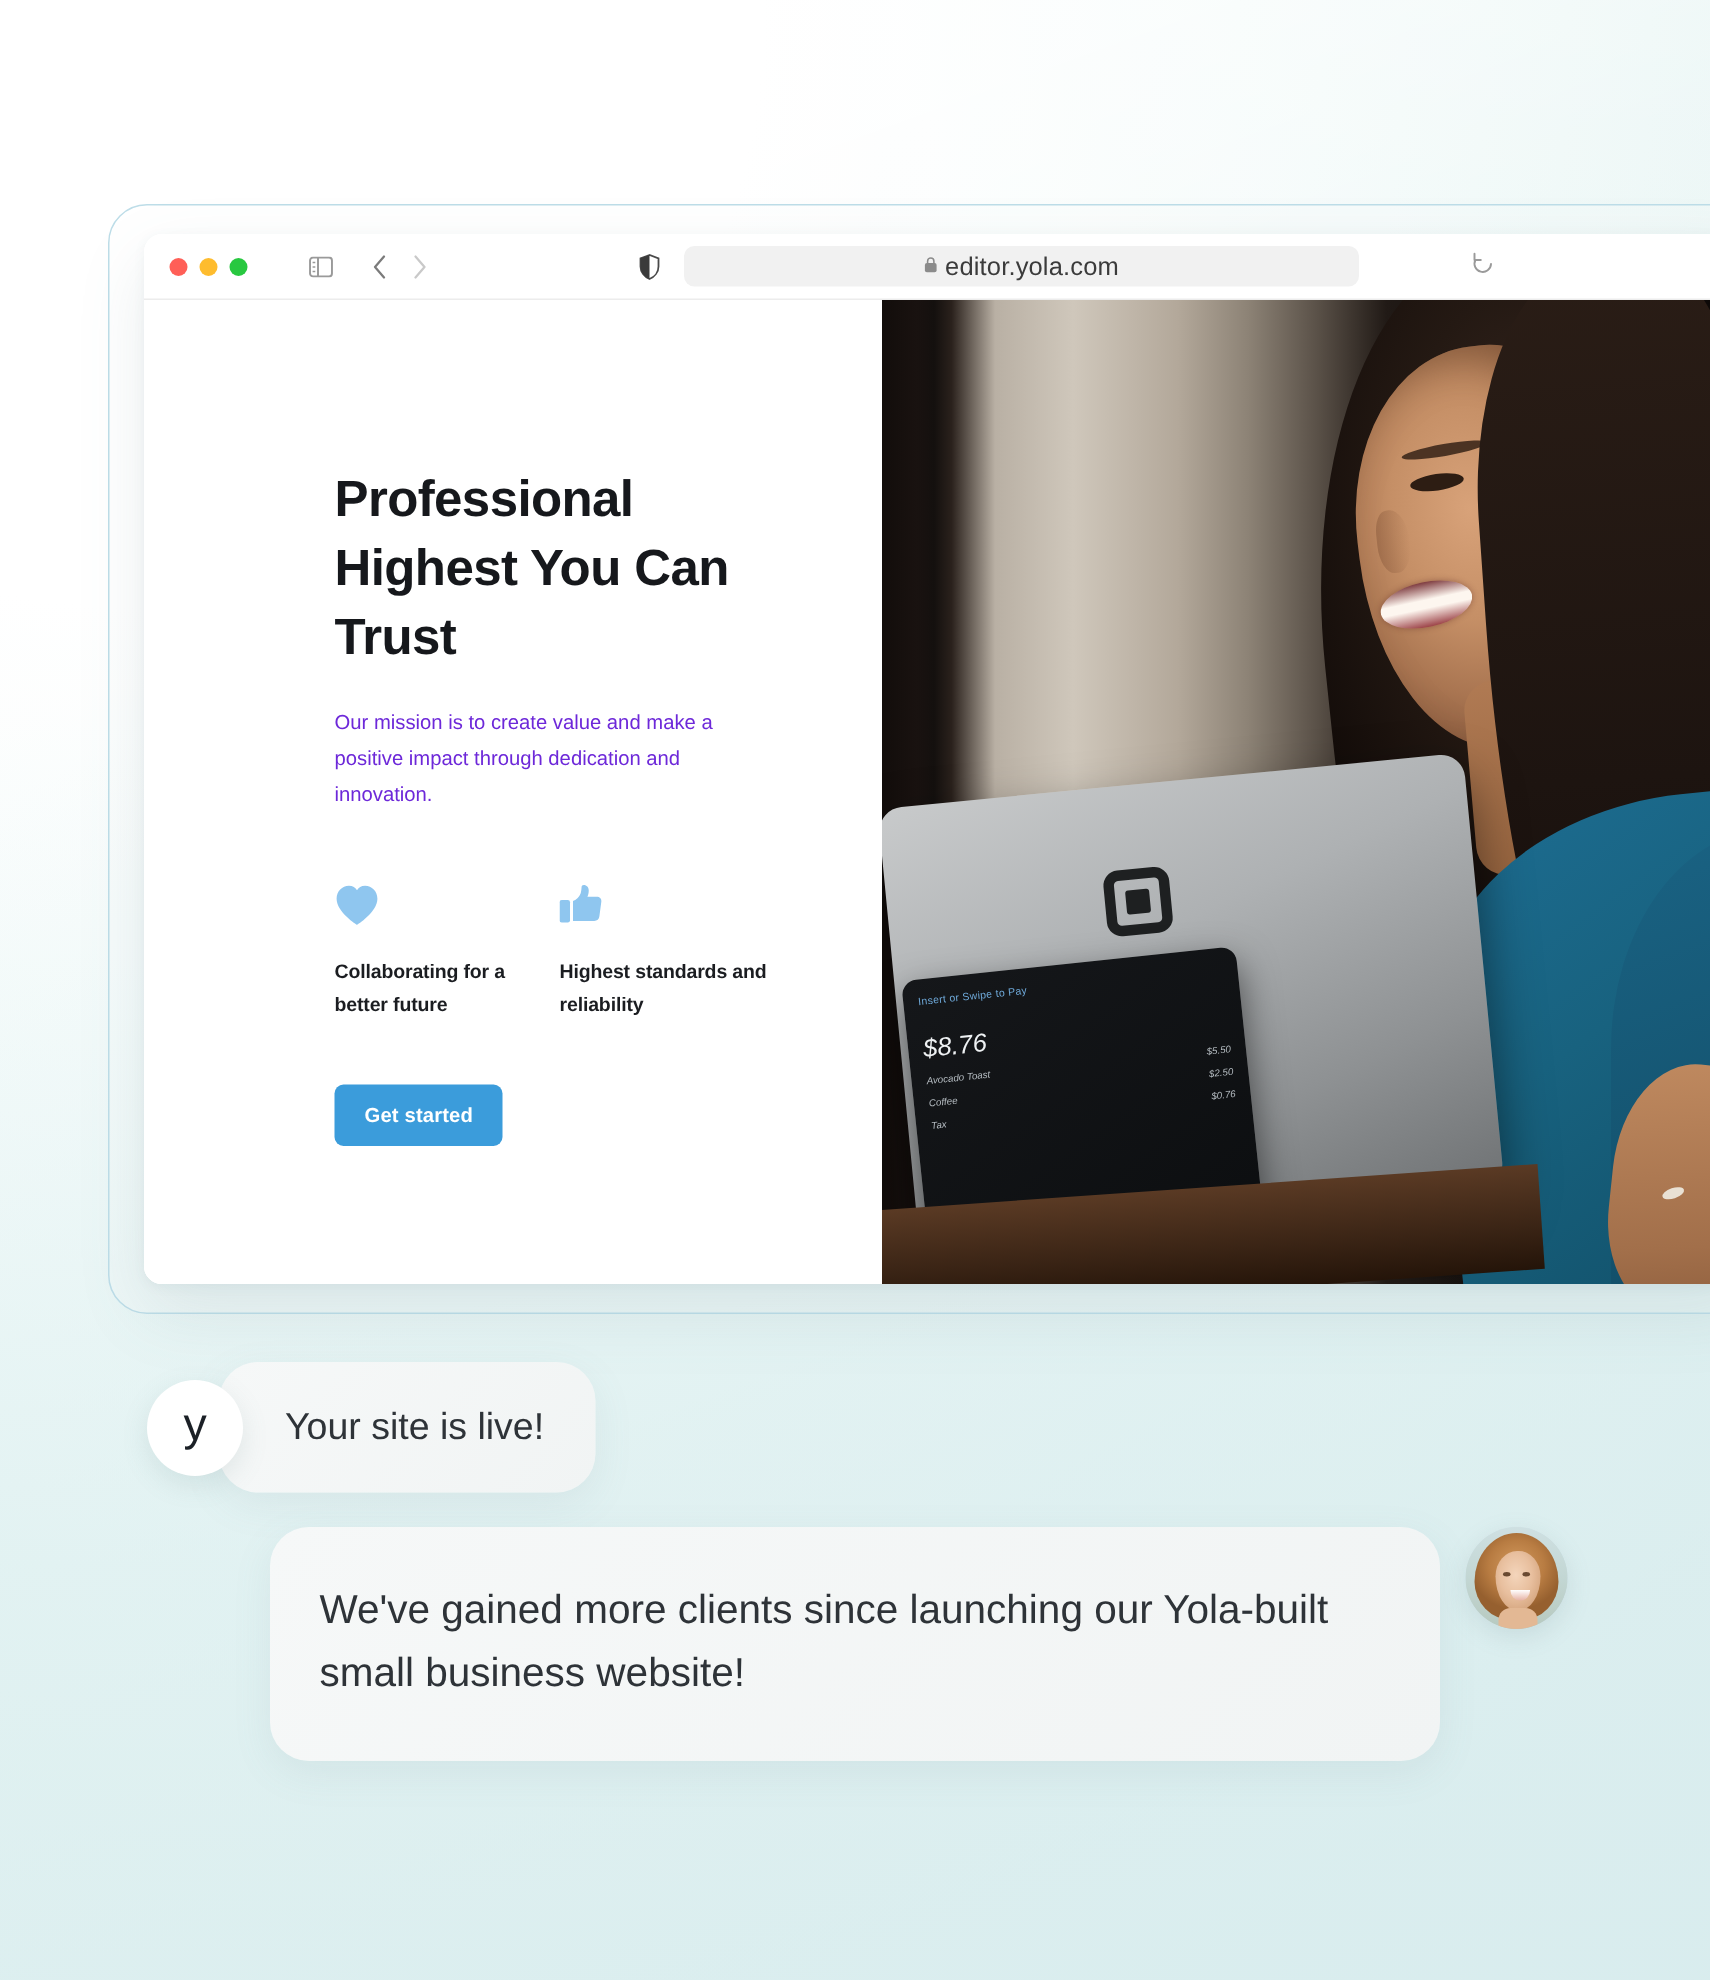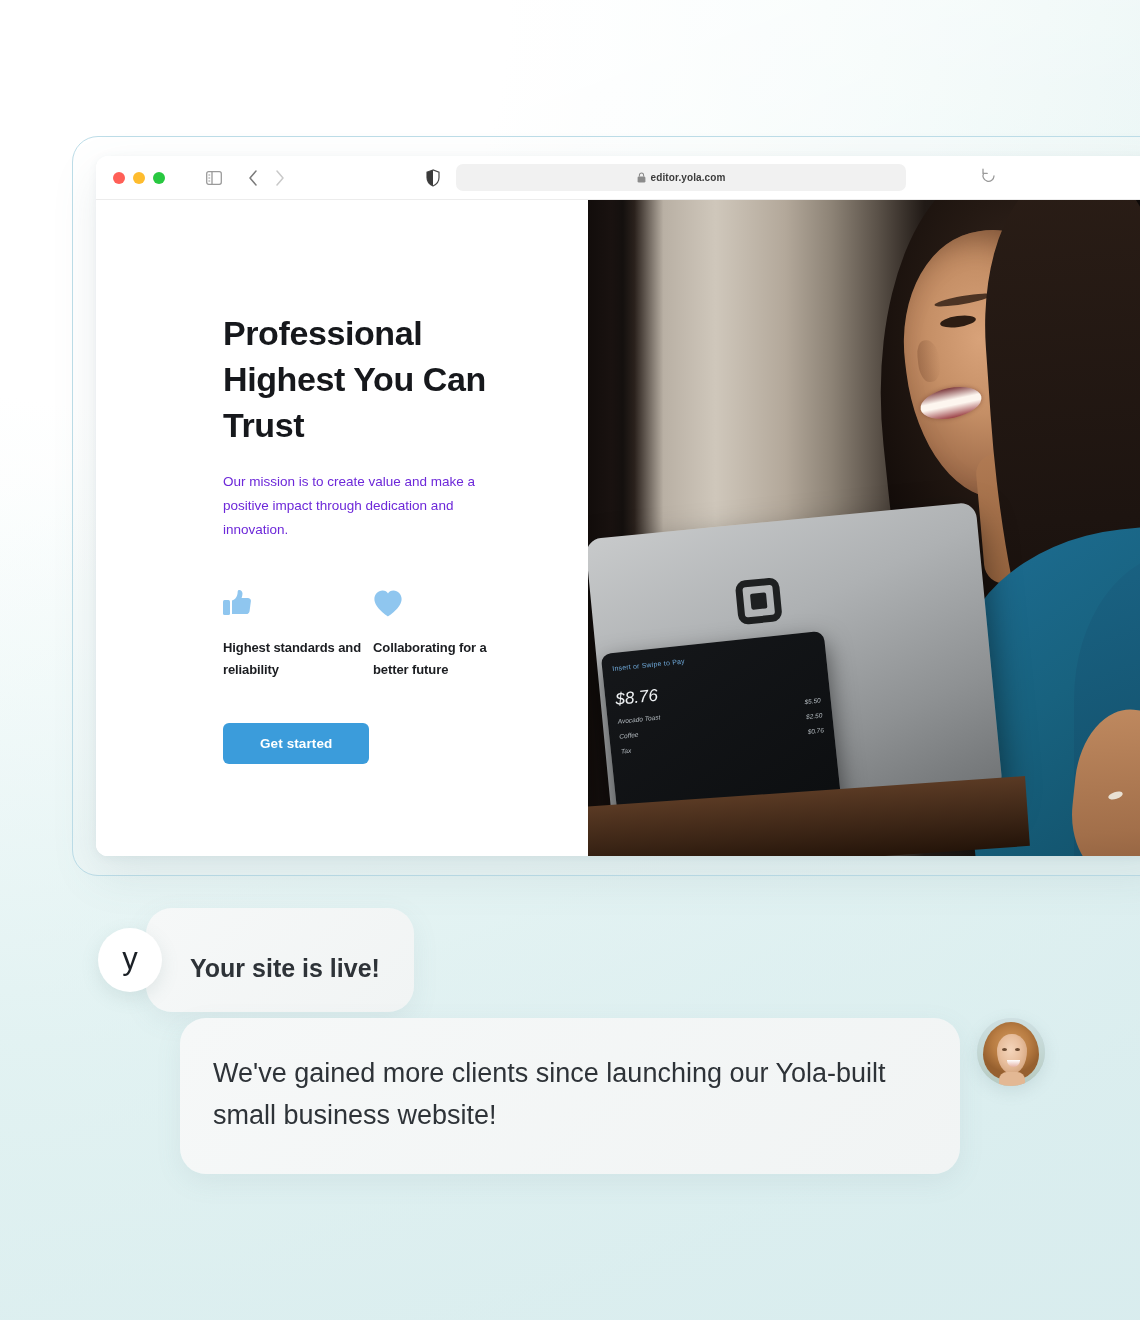--- a/index.html
+++ b/index.html
@@ -98,24 +98,23 @@
     width: 450px;
     height: 27px;
     background: #f1f1f1;
     border-radius: 7px;
     display: flex;
     align-items: center;
     justify-content: center;
     gap: 5px;
   }
   .url-text {
-    font-size: 10px;
+    font-size: 17px;
     color: #3b3b3b;
     letter-spacing: 0.1px;
-    font-weight: bold;
   }
   .reload-btn {
     position: absolute;
     left: 885px;
     top: 12px;
     color: #9a9a9a;
   }
 
   
   .site {
@@ -164,21 +163,21 @@
     color: #1b1d21;
     letter-spacing: -0.1px;
   }
   .cta {
     margin-top: 43px;
     display: inline-block;
     background: #3b9cdb;
     color: #ffffff;
     font-size: 13.5px;
     font-weight: 700;
-    padding: 13px 37px;
+    padding: 13px 20px;
     border: none;
     border-radius: 6px;
     cursor: pointer;
     letter-spacing: 0.1px;
   }
 
   
   .site-right {
     flex: 1 1 auto;
     position: relative;
@@ -350,24 +349,23 @@
     line-height: 1; position: relative; top: -2px;
   }
   .bubble {
     background: linear-gradient(135deg, #f6f8f8 0%, #f1f4f4 100%);
     border-radius: 26px;
     box-shadow: 0 8px 26px rgba(110,140,145,0.10);
     color: #2e3338;
   }
   .bubble-1 {
     margin-left: -16px;
-    padding: 48px 34px 31px 44px;
+    padding: 31px 34px 31px 44px;
     font-size: 25px;
     line-height: 1;
-    font-weight: bold;
   }
   .chat-row-2 {
     position: absolute; left: 180px; top: 128px;
     display: flex; align-items: flex-start;
   }
   .bubble-2 {
     width: 780px;
     box-sizing: border-box;
     padding: 34px 40px 38px 33px;
     font-size: 27px;
@@ -477,35 +475,35 @@
 
     <div class="site-left">
       <div class="hero-inner">
         <h1 class="hero-title">Professional Highest You Can Trust</h1>
         <p class="hero-sub">Our mission is to create value and make a positive impact through dedication and innovation.</p>
 
         <div class="features">
 
           <div class="feature">
             <span class="feat-icon">
+              <svg width="30" height="29" viewBox="0 0 30 28" fill="#8fc6ef">
+                <path d="M15 27S1.4 18.6 1.4 9.6C1.4 4.7 5.1 1 9.6 1c2.5 0 4.5 1.2 5.4 3 .9-1.8 2.9-3 5.4-3 4.5 0 8.2 3.7 8.2 8.6C28.6 18.6 15 27 15 27z"></path>
+              </svg>
+            </span>
+            <div class="feat-label">Collaborating for a better future</div>
+          </div>
+
+          <div class="feature">
+            <span class="feat-icon">
               <svg width="30" height="29" viewBox="0 0 30 29" fill="#8fc6ef">
                 <rect x="0" y="11" width="7" height="15" rx="1.5"></rect>
                 <path d="M9 26V11.6c2.6-.9 4.1-2.6 5-4.8.5-1.3.6-2.8.7-4.3.05-.9.6-1.5 1.5-1.5 1.9 0 3.3 1.5 3.3 3.6 0 1.6-.4 3-.9 4.3h6.2c1.9 0 3.3 1.3 3.1 3.1l-1.3 9.9c-.2 1.9-1.6 3.1-3.4 3.1H9z"></path>
               </svg>
             </span>
             <div class="feat-label">Highest standards and reliability</div>
-          </div>
-
-          <div class="feature">
-            <span class="feat-icon">
-              <svg width="30" height="29" viewBox="0 0 30 28" fill="#8fc6ef">
-                <path d="M15 27S1.4 18.6 1.4 9.6C1.4 4.7 5.1 1 9.6 1c2.5 0 4.5 1.2 5.4 3 .9-1.8 2.9-3 5.4-3 4.5 0 8.2 3.7 8.2 8.6C28.6 18.6 15 27 15 27z"></path>
-              </svg>
-            </span>
-            <div class="feat-label">Collaborating for a better future</div>
           </div>
 
         </div>
 
         <button class="cta">Get started</button>
       </div>
     </div>
 
     <div class="site-right">
       <div class="photo"></div>

